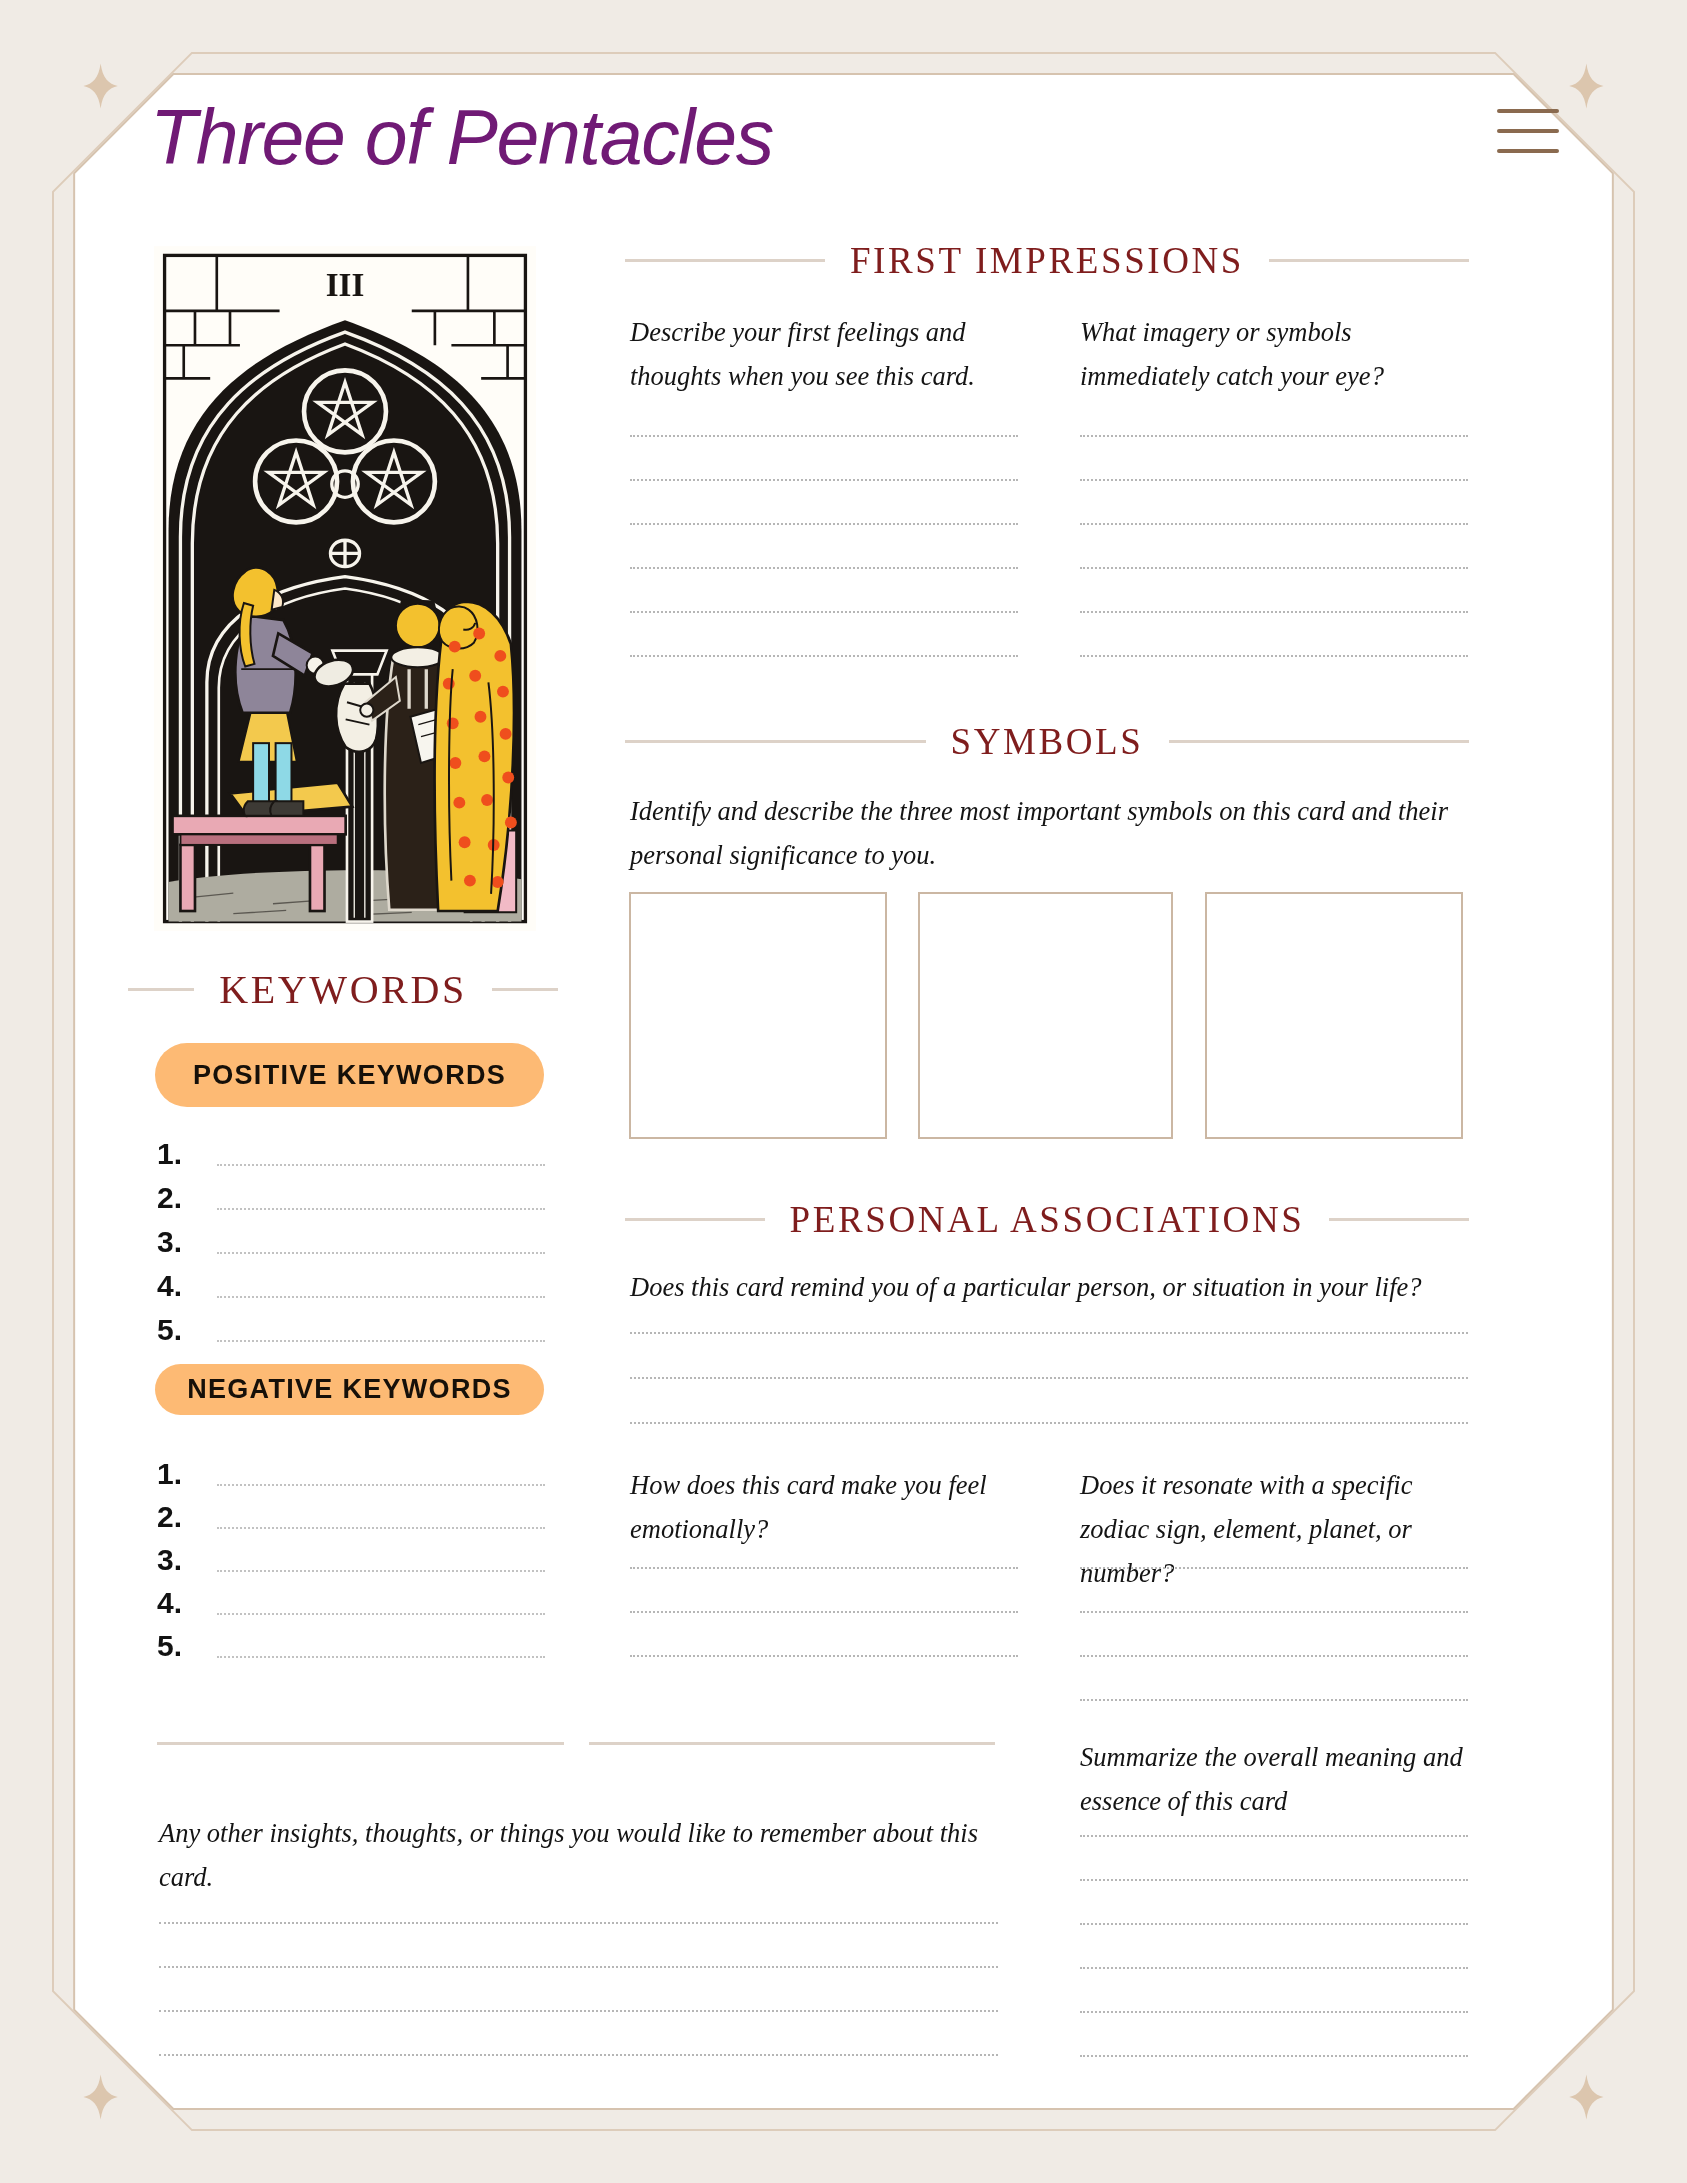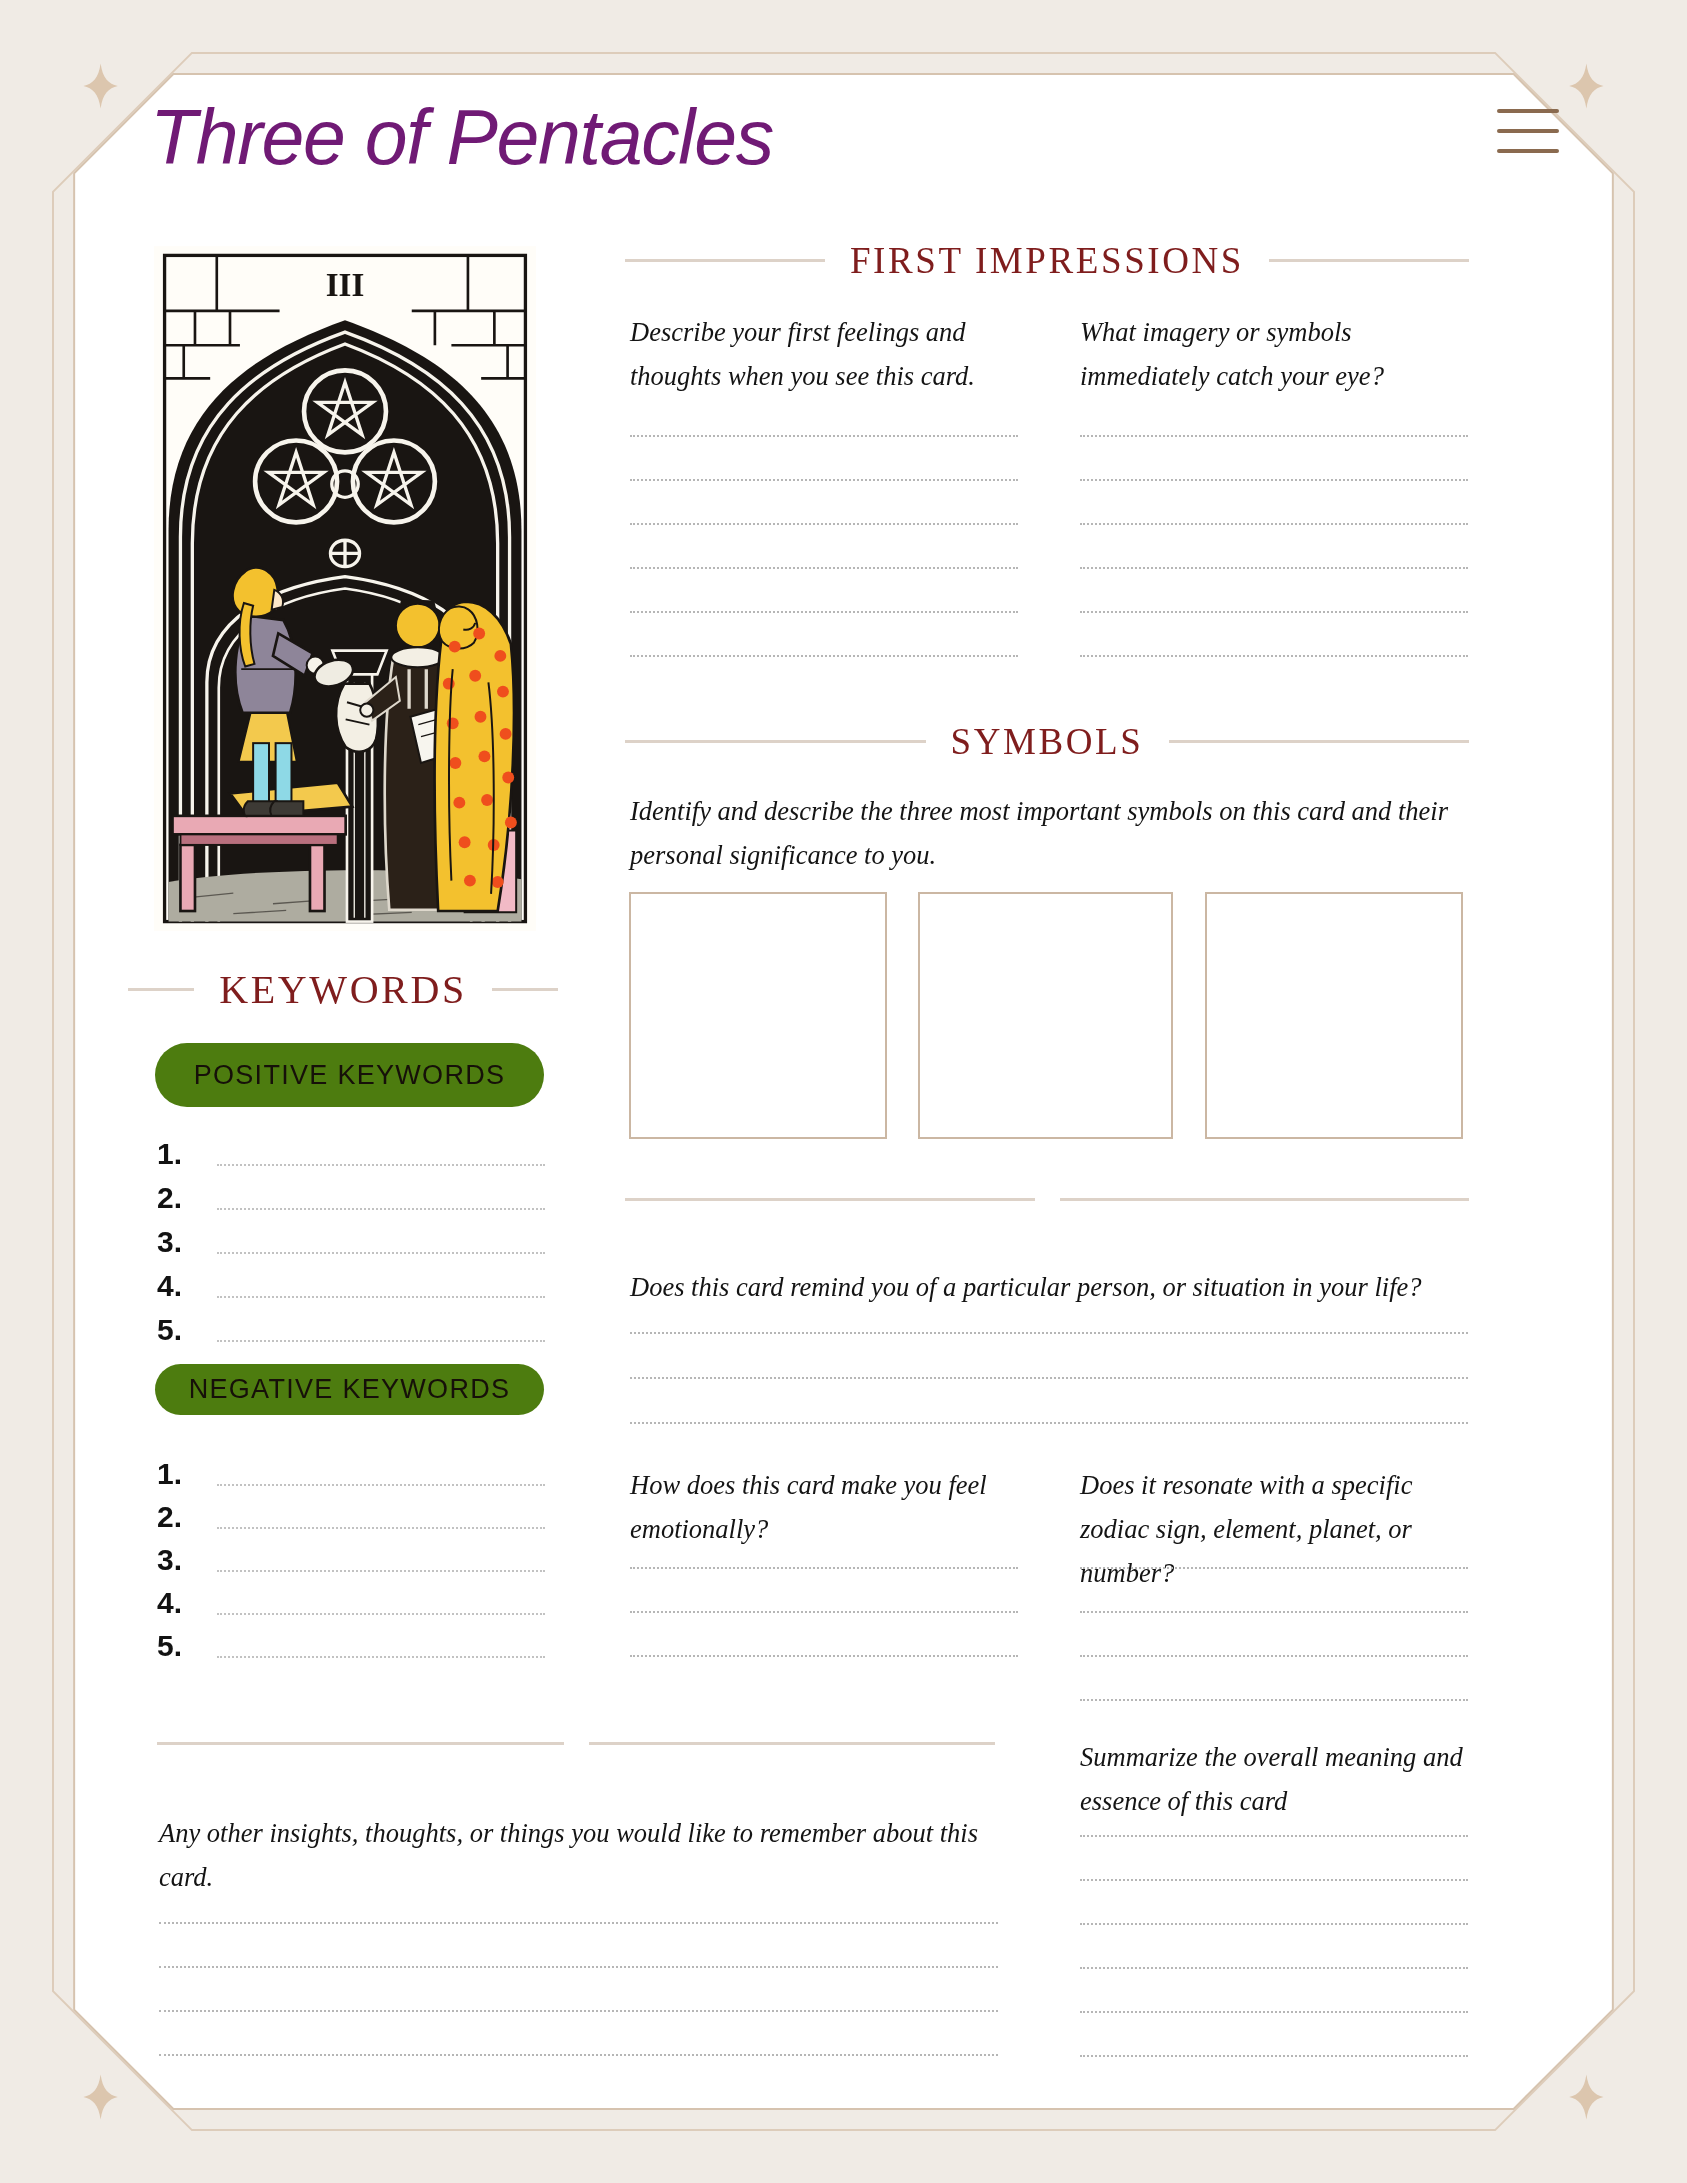--- a/index.html
+++ b/index.html
@@ -28,23 +28,23 @@
   .section-head .txt{white-space:nowrap;}
   .prompt{
     position:absolute;font-style:italic;font-size:26.5px;line-height:44px;
     color:#141414;font-family:"Liberation Serif", serif;
   }
   .oneline{white-space:nowrap;}
   .dotgroup{position:absolute;display:flex;flex-direction:column;}
   .dotgroup .dotline{height:0;border-bottom:2px dotted #b6b6b6;margin-bottom:var(--gap);}
   .sym-box{position:absolute;border:2.6px solid #cbb7a3;background:#ffffff;}
   .pill{
-    position:absolute;background:#4d7c0f;border-radius:40px;
+    position:absolute;background:#fdba74;border-radius:40px;
     display:flex;align-items:center;justify-content:center;
-    font-family:"Liberation Sans", sans-serif;font-weight:normal;
+    font-family:"Liberation Sans", sans-serif;font-weight:bold;
     font-size:27px;letter-spacing:1.3px;color:#161009;
   }
   .numlist{position:absolute;display:flex;flex-direction:column;}
   .numrow{display:flex;align-items:flex-end;height:var(--rowh);}
   .numrow .num{
     font-family:"Liberation Sans", sans-serif;font-weight:bold;
     font-size:30px;color:#121212;width:60px;line-height:1;
   }
   .numrow .nline{flex:1;height:0;border-bottom:2px dotted #c2c2c2;margin-bottom:2.6px;}
   .tarot-card{position:absolute;left:154px;top:246px;width:382px;height:685px;}
@@ -251,20 +251,21 @@
       <span class="nline"></span>
     </div>
     <div class="numrow">
       <span class="num">5.</span>
       <span class="nline"></span>
     </div>
   </div>
 
 <div class="section-head" style="left:625px;top:1198px;width:844px;">
   <span class="rule"></span>
+  <span class="txt">PERSONAL ASSOCIATIONS</span>
   <span class="rule"></span>
 </div>
 <div class="prompt oneline" style="left:630px;top:1265px;">Does this card remind you of a particular person, or situation in your life?</div>
 <div class="dotgroup" style="left:630px;top:1332px;width:838px;--gap:43px;">
     <div class="dotline"></div>
     <div class="dotline"></div>
     <div class="dotline"></div>
   </div>
 <div class="prompt" style="left:630px;top:1463px;width:397px;">How does this card make you feel emotionally?</div>
 <div class="prompt" style="left:1080px;top:1463px;width:404px;">Does it resonate with a specific zodiac sign, element, planet, or number?</div>

